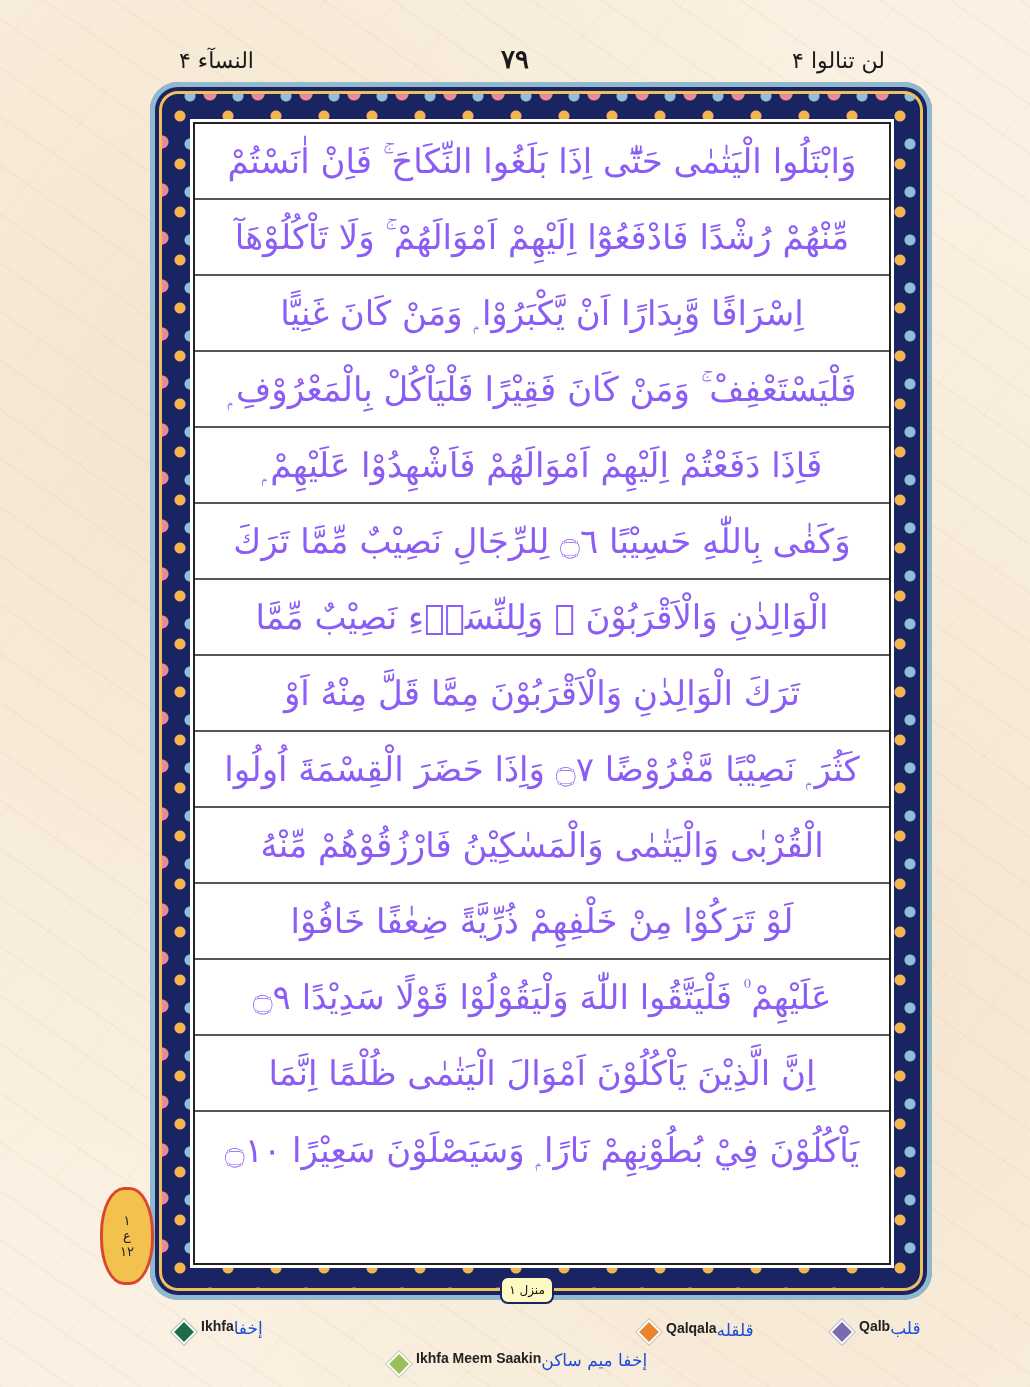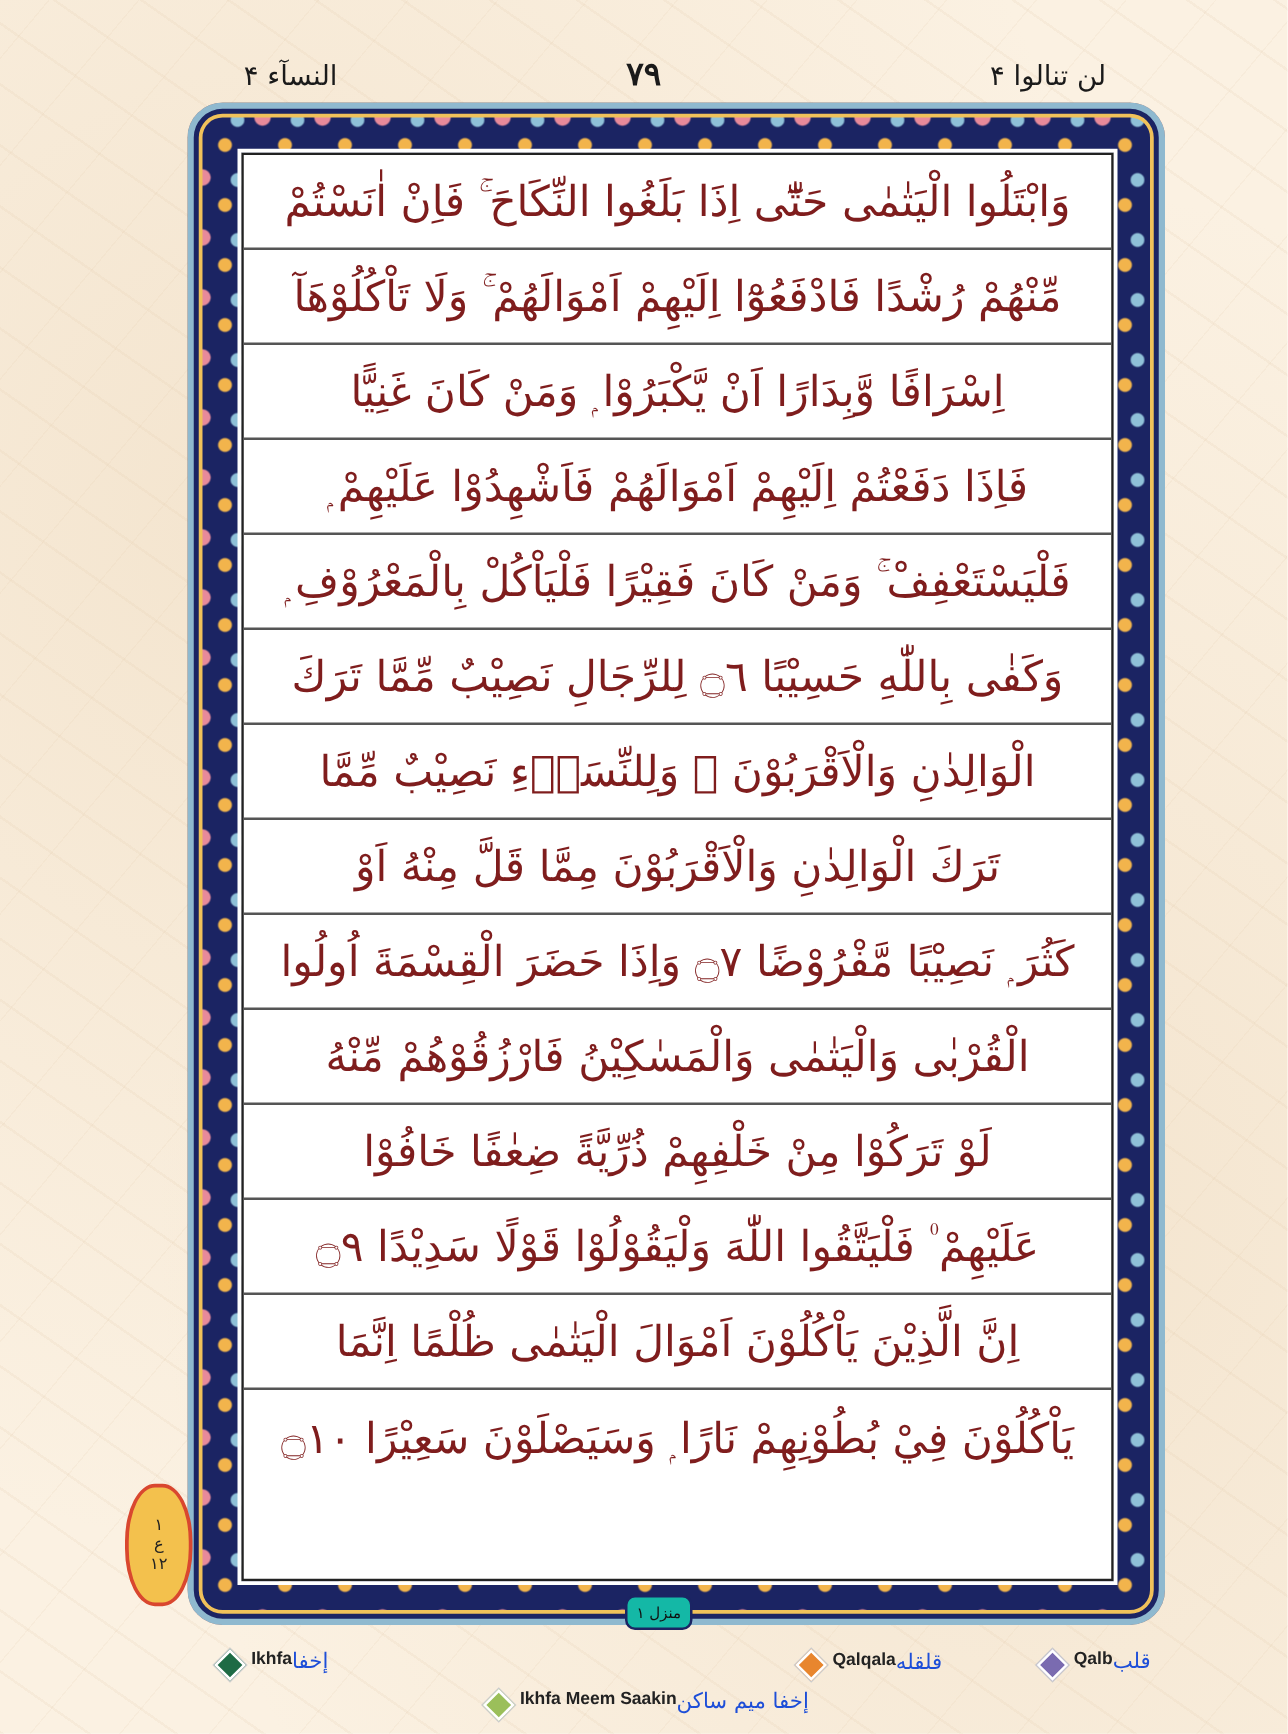--- a/index.html
+++ b/index.html
@@ -8,55 +8,55 @@
     background:#fbf1e2;
     background-image:
       radial-gradient(ellipse at 20% 30%, rgba(230,205,170,0.35), transparent 60%),
       radial-gradient(ellipse at 80% 70%, rgba(230,205,170,0.35), transparent 60%),
       repeating-linear-gradient(35deg, rgba(215,185,150,0.12) 0 2px, transparent 2px 40px),
       repeating-linear-gradient(-50deg, rgba(215,185,150,0.10) 0 1px, transparent 1px 55px);
     font-family:"DejaVu Sans", sans-serif;
   }
   .hdr { position:absolute; top:48px; font-size:22px; color:#1a1a1a; font-family:"DejaVu Serif", serif; }
   .hdr-right { right:145px; direction:rtl; }
-  .hdr-left { left:195px; direction:rtl; }
+  .hdr-left { left:179px; direction:rtl; }
   .hdr-center { left:0; right:0; text-align:center; font-size:26px; font-weight:bold; top:44px; }
 
   .border-frame {
     position:absolute; left:150px; top:82px; width:782px; height:1218px;
     border-radius:28px;
     background:
       radial-gradient(circle at 12px 12px, #e88a9a 0 6px, transparent 7px) 0 0/48px 48px,
       radial-gradient(circle at 30px 34px, #f2b44c 0 5px, transparent 6px) 0 0/48px 48px,
       radial-gradient(circle at 40px 14px, #8fc0d8 0 5px, transparent 6px) 0 0/48px 48px,
       #1b2463;
     box-shadow: inset 0 0 0 5px #8fb9cf, inset 0 0 0 9px #1b2463, inset 0 0 0 12px #f0c15a;
   }
   .text-frame {
     position:absolute; left:193px; top:122px; width:698px; height:1143px;
     background:#ffffff; border:2px solid #222; box-sizing:border-box;
     outline:3px solid #ffffff;
   }
   .line {
     height:76px; border-bottom:2px solid #555; box-sizing:border-box;
     direction:rtl; display:flex; align-items:center; justify-content:center;
-    font-family:"DejaVu Serif", serif; font-size:34px; color:#7f1d1d;
+    font-family:"DejaVu Serif", serif; font-size:34px; color:#8b5cf6;
     white-space:nowrap; overflow:hidden; padding:0 10px;text-align:right;
   }
   .line:last-child { border-bottom:none; }
 
   .ruku {
     position:absolute; left:100px; top:1187px; width:48px; height:92px;
     background:#f3c14d; border:3px solid #d9472f; border-radius:24px/46px;
     display:flex; flex-direction:column; align-items:center; justify-content:center;
     font-size:13px; color:#222; line-height:1.2;
   }
   .manzil {
     position:absolute; left:500px; top:1276px; width:50px; height:24px;
-    background:#14b8a6; border:2px solid #1b2463; border-radius:8px;
+    background:#fef9c3; border:2px solid #1b2463; border-radius:8px;
     display:flex; align-items:center; justify-content:center; font-size:12px; color:#111;
   }
 
   .legend { position:absolute; top:1318px; display:flex; gap:8px; }
   .legend .diamond { width:14px; height:14px; transform:rotate(45deg); margin-top:5px; border:2px solid #fff; box-shadow:0 0 0 1px #ccc; }
   .legend .labels { display:flex; flex-direction:row; }
   .legend .en { font-family:"Liberation Sans", sans-serif; font-weight:bold; font-size:14px; color:#222; }
   .legend .ar { font-family:"DejaVu Serif", serif; font-size:17px; color:#1d4ed8; direction:rtl; text-align:center; }
 </style>
 </head>
@@ -65,22 +65,22 @@
 <div class="hdr hdr-right">لن تنالوا ۴</div>
 <div class="hdr hdr-center">٧٩</div>
 <div class="hdr hdr-left">النسآء ۴</div>
 
 <div class="border-frame"></div>
 
 <div class="text-frame">
   <div class="line">وَابْتَلُوا الْيَتٰمٰى حَتّٰٓى اِذَا بَلَغُوا النِّكَاحَ ۚ فَاِنْ اٰنَسْتُمْ</div>
   <div class="line">مِّنْهُمْ رُشْدًا فَادْفَعُوْٓا اِلَيْهِمْ اَمْوَالَهُمْ ۚ وَلَا تَاْكُلُوْهَآ</div>
   <div class="line">اِسْرَافًا وَّبِدَارًا اَنْ يَّكْبَرُوْا ۭ وَمَنْ كَانَ غَنِيًّا</div>
+  <div class="line">فَلْيَسْتَعْفِفْ ۚ وَمَنْ كَانَ فَقِيْرًا فَلْيَاْكُلْ بِالْمَعْرُوْفِ ۭ</div>
   <div class="line">فَاِذَا دَفَعْتُمْ اِلَيْهِمْ اَمْوَالَهُمْ فَاَشْهِدُوْا عَلَيْهِمْ ۭ</div>
-  <div class="line">فَلْيَسْتَعْفِفْ ۚ وَمَنْ كَانَ فَقِيْرًا فَلْيَاْكُلْ بِالْمَعْرُوْفِ ۭ</div>
   <div class="line">وَكَفٰى بِاللّٰهِ حَسِيْبًا ۝٦ لِلرِّجَالِ نَصِيْبٌ مِّمَّا تَرَكَ</div>
   <div class="line">الْوَالِدٰنِ وَالْاَقْرَبُوْنَ ۠ وَلِلنِّسَاۗءِ نَصِيْبٌ مِّمَّا</div>
   <div class="line">تَرَكَ الْوَالِدٰنِ وَالْاَقْرَبُوْنَ مِمَّا قَلَّ مِنْهُ اَوْ</div>
   <div class="line">كَثُرَ ۭ نَصِيْبًا مَّفْرُوْضًا ۝٧ وَاِذَا حَضَرَ الْقِسْمَةَ اُولُوا</div>
   <div class="line">الْقُرْبٰى وَالْيَتٰمٰى وَالْمَسٰكِيْنُ فَارْزُقُوْهُمْ مِّنْهُ</div>
   <div class="line">لَوْ تَرَكُوْا مِنْ خَلْفِهِمْ ذُرِّيَّةً ضِعٰفًا خَافُوْا</div>
   <div class="line">عَلَيْهِمْ ۠ فَلْيَتَّقُوا اللّٰهَ وَلْيَقُوْلُوْا قَوْلًا سَدِيْدًا ۝٩</div>
   <div class="line">اِنَّ الَّذِيْنَ يَاْكُلُوْنَ اَمْوَالَ الْيَتٰمٰى ظُلْمًا اِنَّمَا</div>
   <div class="line">يَاْكُلُوْنَ فِيْ بُطُوْنِهِمْ نَارًا ۭ وَسَيَصْلَوْنَ سَعِيْرًا ۝١٠</div>
 </div>

